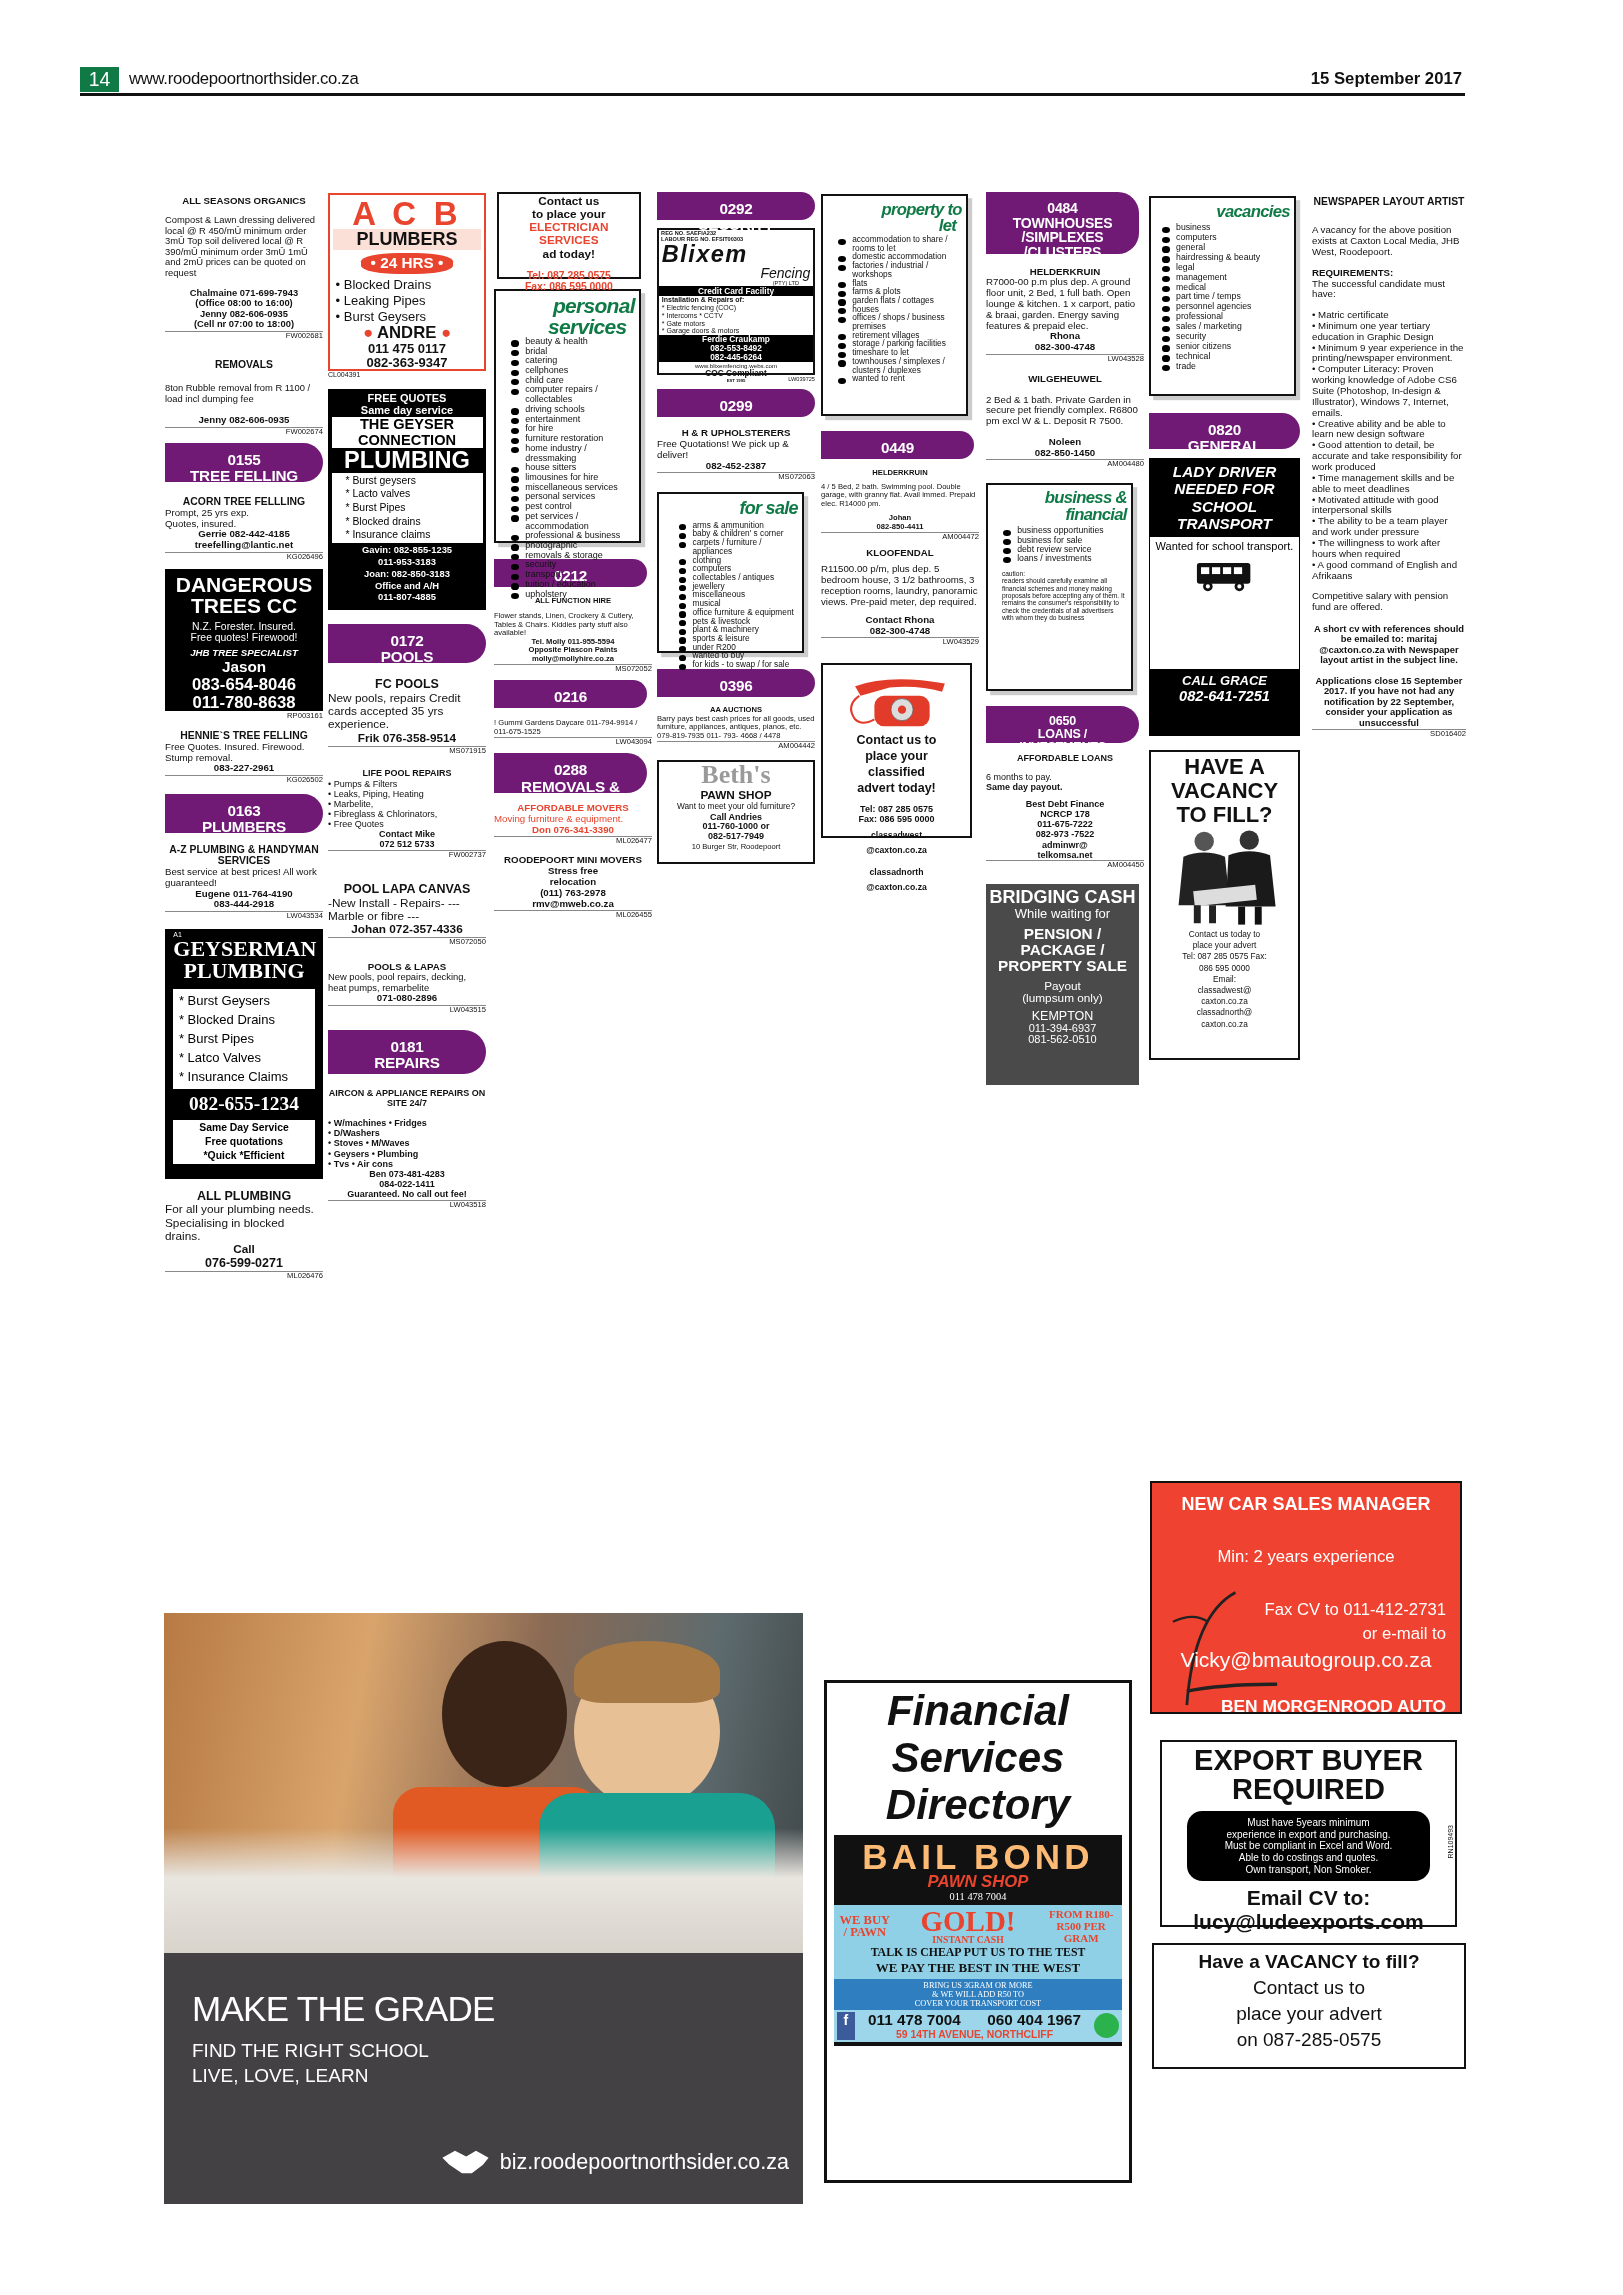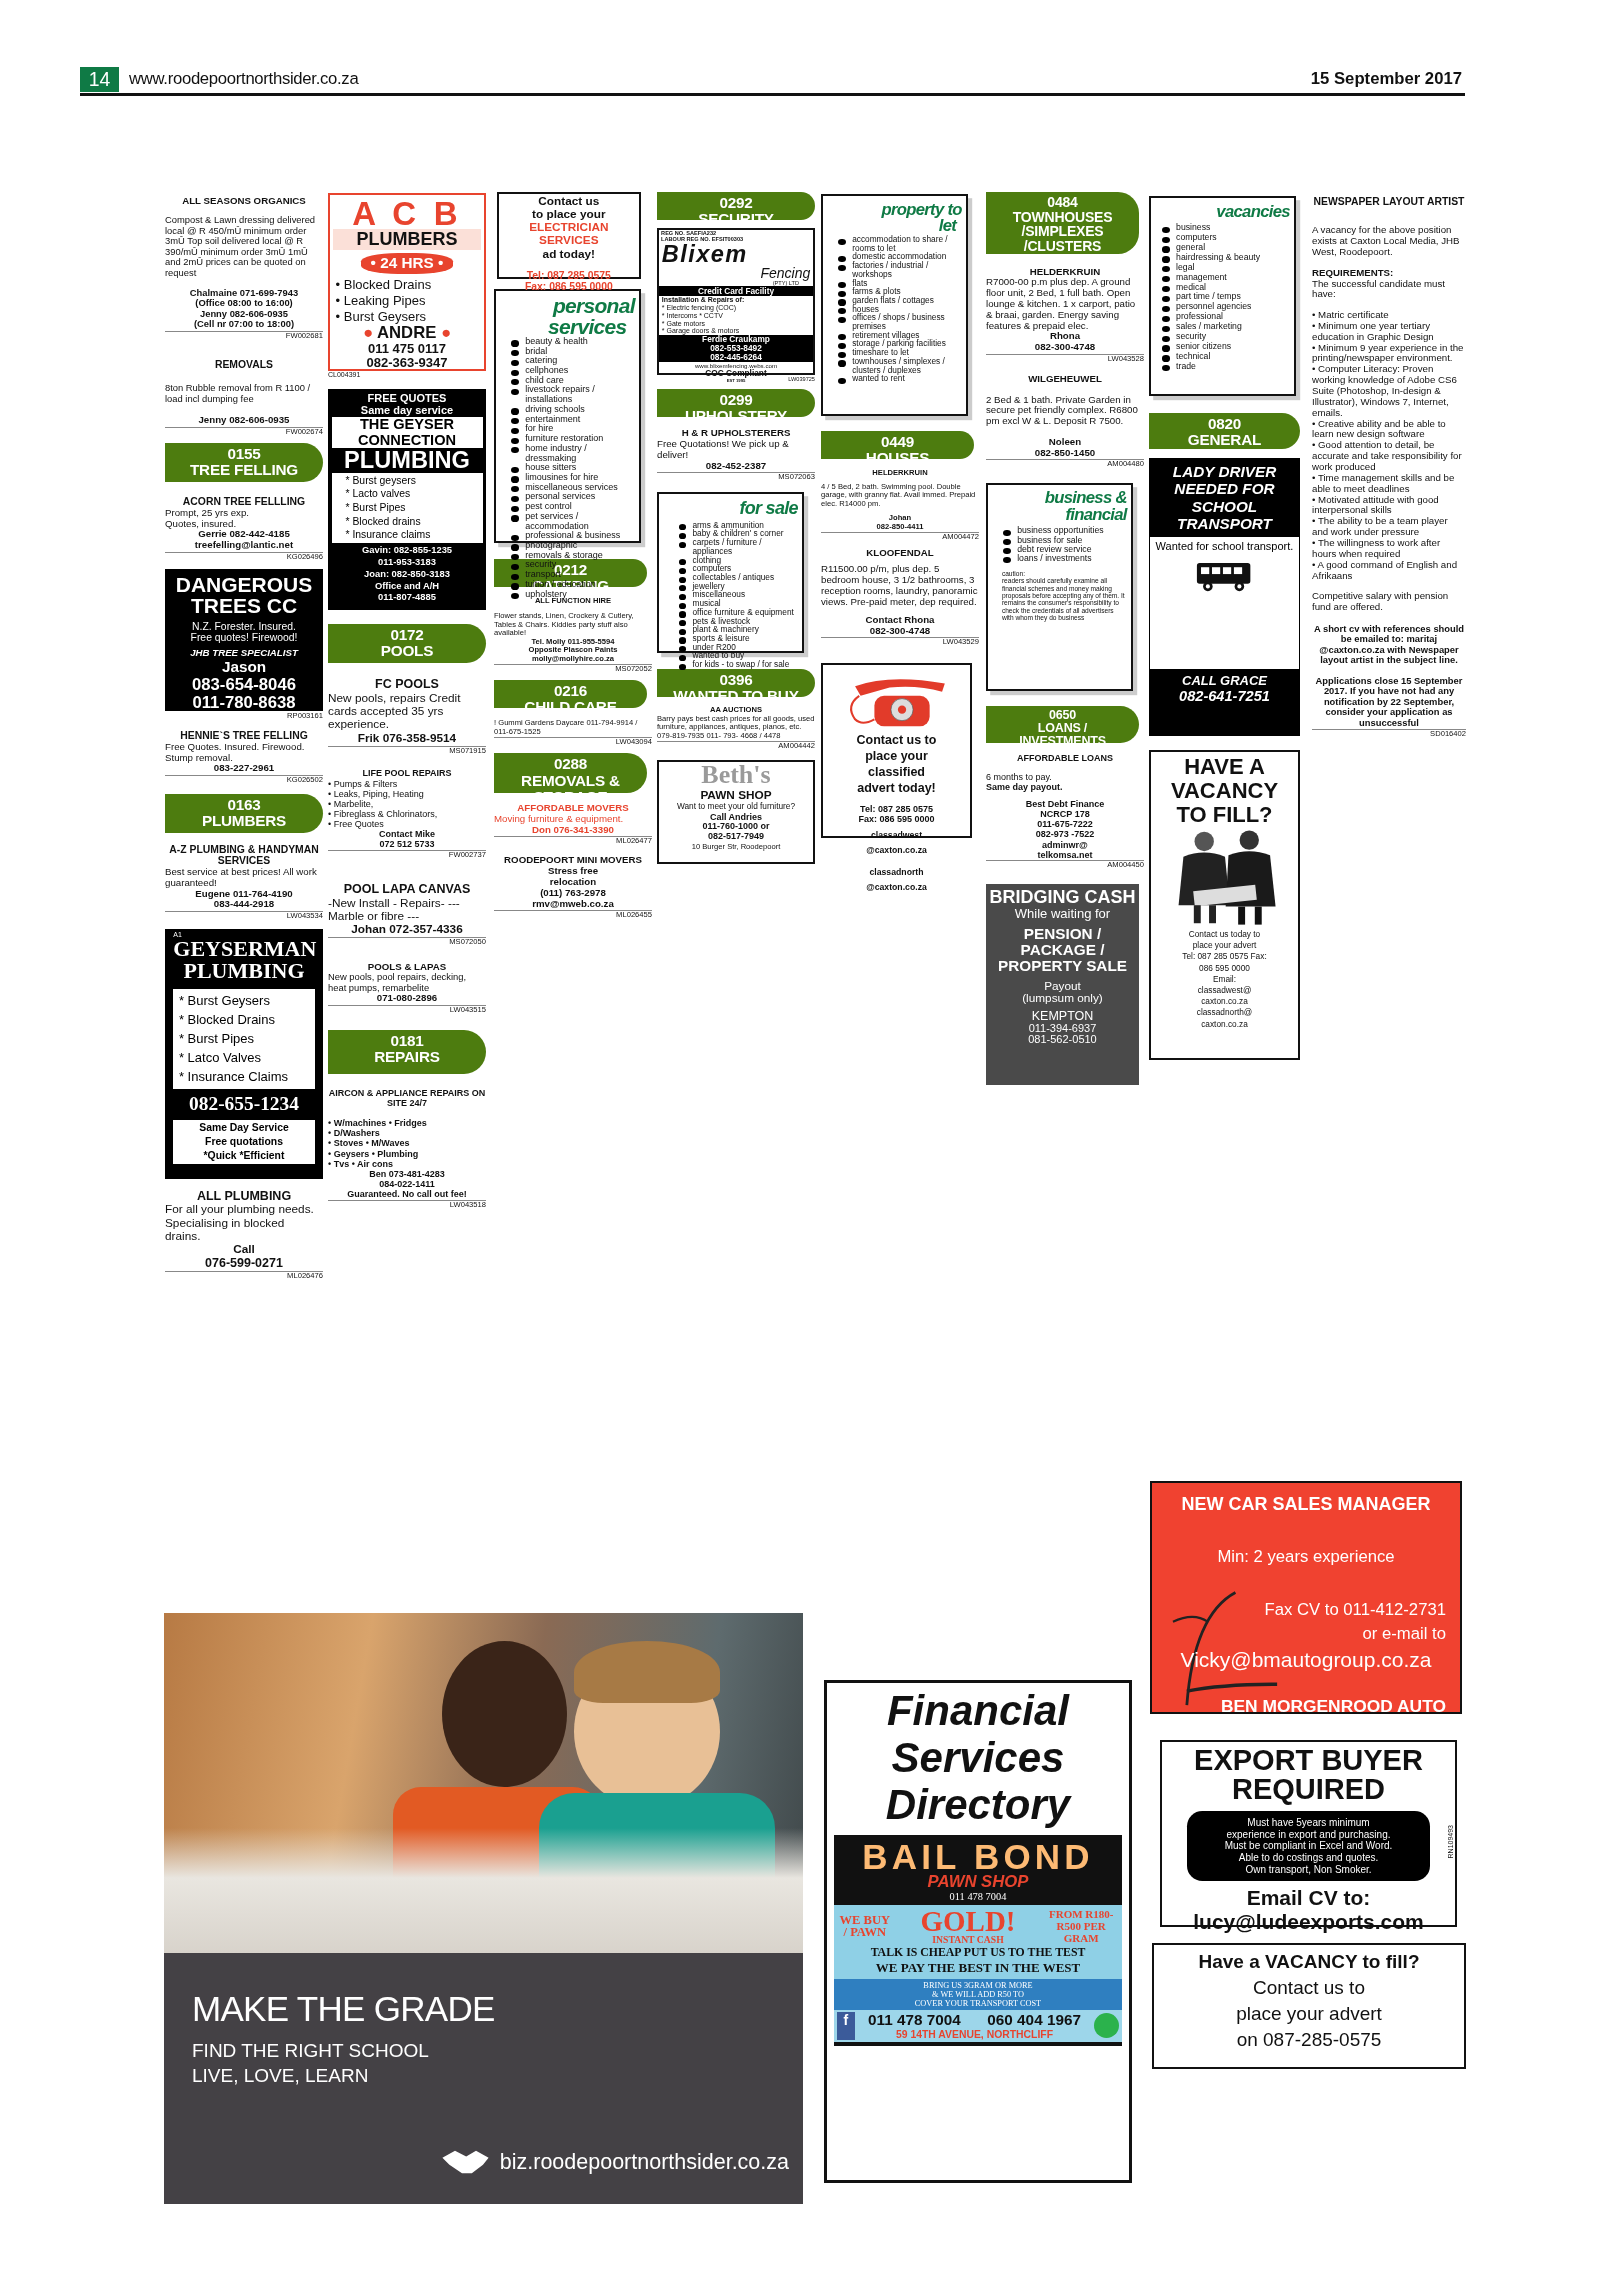--- a/index.html
+++ b/index.html
@@ -9,21 +9,21 @@
 .hdr-num{left:80px;top:67px;width:39px;height:25px;background:#0f7a45;color:#fff;font-size:19.4px;display:flex;align-items:center;justify-content:center;font-family:"Liberation Sans",sans-serif}
 .hdr-url{left:129px;top:69px;font-size:16.7px;letter-spacing:-0.3px}
 .hdr-date{right:162px;top:69px;font-size:16.7px;font-weight:bold}
 .hdr-rule{left:80px;top:93px;width:1385px;height:2.8px;background:#111}
 .col{position:absolute;width:158px}
 .t{font-size:9.7px;line-height:1.12}
 .b{font-weight:bold}
 .c{text-align:center}
 .h{font-weight:bold;text-align:center;font-size:10.4px;line-height:1.1}
 .code{font-size:7.6px;text-align:right;border-top:0.7px solid #888;margin-top:0.7px;line-height:1.1}
-.gh{background:#4d7c0f;color:#fff;text-align:center;font-weight:bold;font-size:15.3px;line-height:1.05;border-radius:0 23.6px 23.6px 0;padding:3px 7px;font-family:"Liberation Sans",sans-serif;letter-spacing:-0.2px}
+.gh{background:#701a75;color:#fff;text-align:center;font-weight:bold;font-size:15.3px;line-height:1.05;border-radius:0 23.6px 23.6px 0;padding:9px 7px;font-family:"Liberation Sans",sans-serif;letter-spacing:-0.2px}
 .blk{background:#000;color:#fff}
 .box{border:2.1px solid #111;background:#fff;box-shadow:4.2px 4.2px 0 #ccc}
 .cat{color:#0f7a45;font-weight:bold;font-style:italic;text-align:right;font-size:21px;line-height:1;letter-spacing:-0.7px;font-family:"Liberation Sans",sans-serif}
 ul.bl{list-style:none;font-size:10.4px;line-height:1.15}
 ul.bl li{position:relative;padding-left:15.3px}
 ul.bl li:before{content:"";position:absolute;left:1.4px;top:3.5px;width:7.6px;height:6.2px;border-radius:50%;background:#000}
 .red{color:#e8442e}
 svg{display:block}
 </style>
 </head>
@@ -225,21 +225,21 @@
   </div>
   <div class="box" style="margin-top:9.7px;width:147px;height:254px;padding:4.2px 4.2px">
     <div class="cat">personal</div>
     <div class="cat" style="margin-right:8.3px">services</div>
     <ul class="bl" style="font-size:9px;line-height:1.08;margin-left:9.7px">
       <li>beauty &amp; health</li>
         <li>bridal</li>
         <li>catering</li>
         <li>cellphones</li>
         <li>child care</li>
-        <li>livestock repairs / installations</li>
+        <li>computer repairs / collectables</li>
         <li>driving schools</li>
         <li>entertainment</li>
         <li>for hire</li>
         <li>furniture restoration</li>
         <li>home industry / dressmaking</li>
         <li>house sitters</li>
         <li>limousines for hire</li>
         <li>miscellaneous services</li>
         <li>personal services</li>
         <li>pest control</li>

